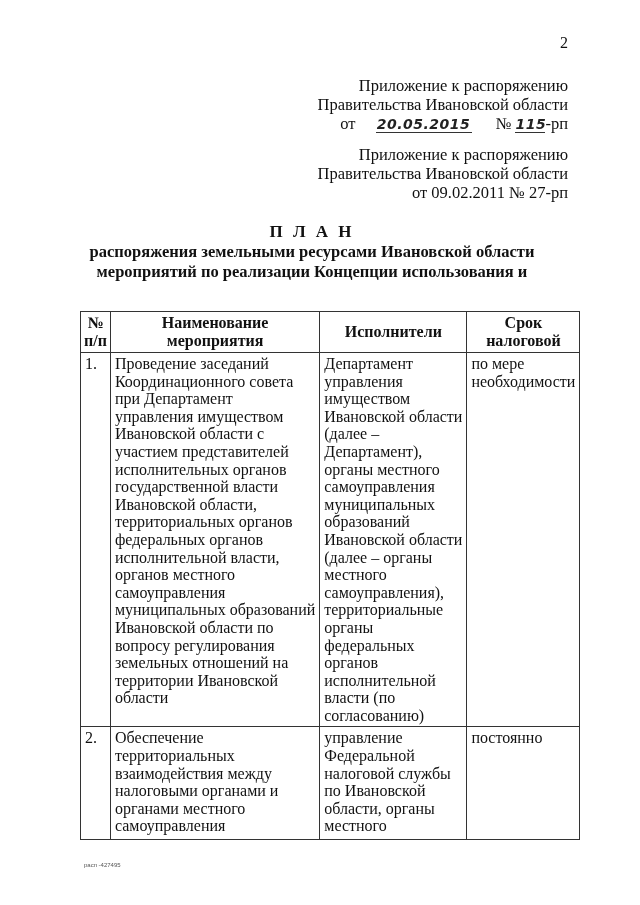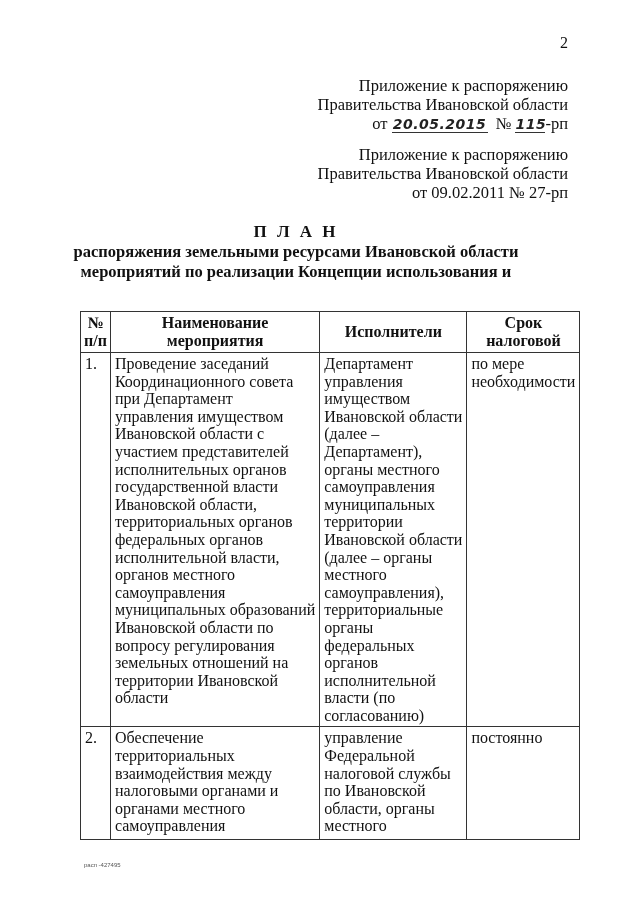--- a/index.html
+++ b/index.html
@@ -6,23 +6,23 @@
   body {
     width: 640px; height: 905px; background: #ffffff; position: relative; overflow: hidden;
     font-family: "Liberation Serif", "DejaVu Serif", serif; color: #111;
   }
   .page-num { position: absolute; top: 34px; right: 72px; font-size: 16px; }
   .appendix { position: absolute; right: 72px; text-align: right; font-size: 16.5px; line-height: 19px; }
   .appendix.a1 { top: 76px; }
   .appendix.a2 { top: 145px; }
   .hand { font-family: "DejaVu Sans", sans-serif; font-style: italic; font-weight: bold; font-size: 14px;
           letter-spacing: 0.5px; border-bottom: 1px solid #333; display: inline-block; text-align: center; line-height: 15px; color:#222; }
-  .hand.date { width: 96px; margin: 0 4px; }
+  .hand.date { width: 96px; margin: 0 20px; }
   .hand.num { width: 30px; margin-left: 4px; }
-  .title-block { position: absolute; top: 222px; left: 0; width: 592px; text-align: center; font-weight: bold; }
+  .title-block { position: absolute; top: 222px; left: 16px; width: 592px; text-align: center; font-weight: bold; }
   .title-block .plan { font-size: 17px; letter-spacing: 3px; line-height: 20px; }
   .title-block .sub { font-size: 16.5px; line-height: 20px; }
   table.plan-table {
     position: absolute; top: 311px; left: 80px; width: 488px; border-collapse: collapse; font-size: 16px; line-height: 17.6px;
   }
   table.plan-table th, table.plan-table td { border: 1px solid #333; vertical-align: top; padding: 2px 4px; text-align: left; }
   table.plan-table th { font-weight: bold; text-align: center; vertical-align: middle; height: 36px; padding: 2px 3px; }
   col.c1 { width: 35px; } col.c2 { width: 198px; } col.c3 { width: 142px; } col.c4 { width: 113px; }
   td.num { padding-left: 6px; }
   .cell-line { display: block; white-space: nowrap; }
@@ -110,21 +110,21 @@
       <td>
         <span class="cell-line">Департамент</span>
         <span class="cell-line">управления</span>
         <span class="cell-line">имуществом</span>
         <span class="cell-line">Ивановской области</span>
         <span class="cell-line">(далее –</span>
         <span class="cell-line">Департамент),</span>
         <span class="cell-line">органы местного</span>
         <span class="cell-line">самоуправления</span>
         <span class="cell-line">муниципальных</span>
-        <span class="cell-line">территории</span>
+        <span class="cell-line">образований</span>
         <span class="cell-line">Ивановской области</span>
         <span class="cell-line">(далее – органы</span>
         <span class="cell-line">местного</span>
         <span class="cell-line">самоуправления),</span>
         <span class="cell-line">территориальные</span>
         <span class="cell-line">органы</span>
         <span class="cell-line">федеральных</span>
         <span class="cell-line">органов</span>
         <span class="cell-line">исполнительной</span>
         <span class="cell-line">власти (по</span>

